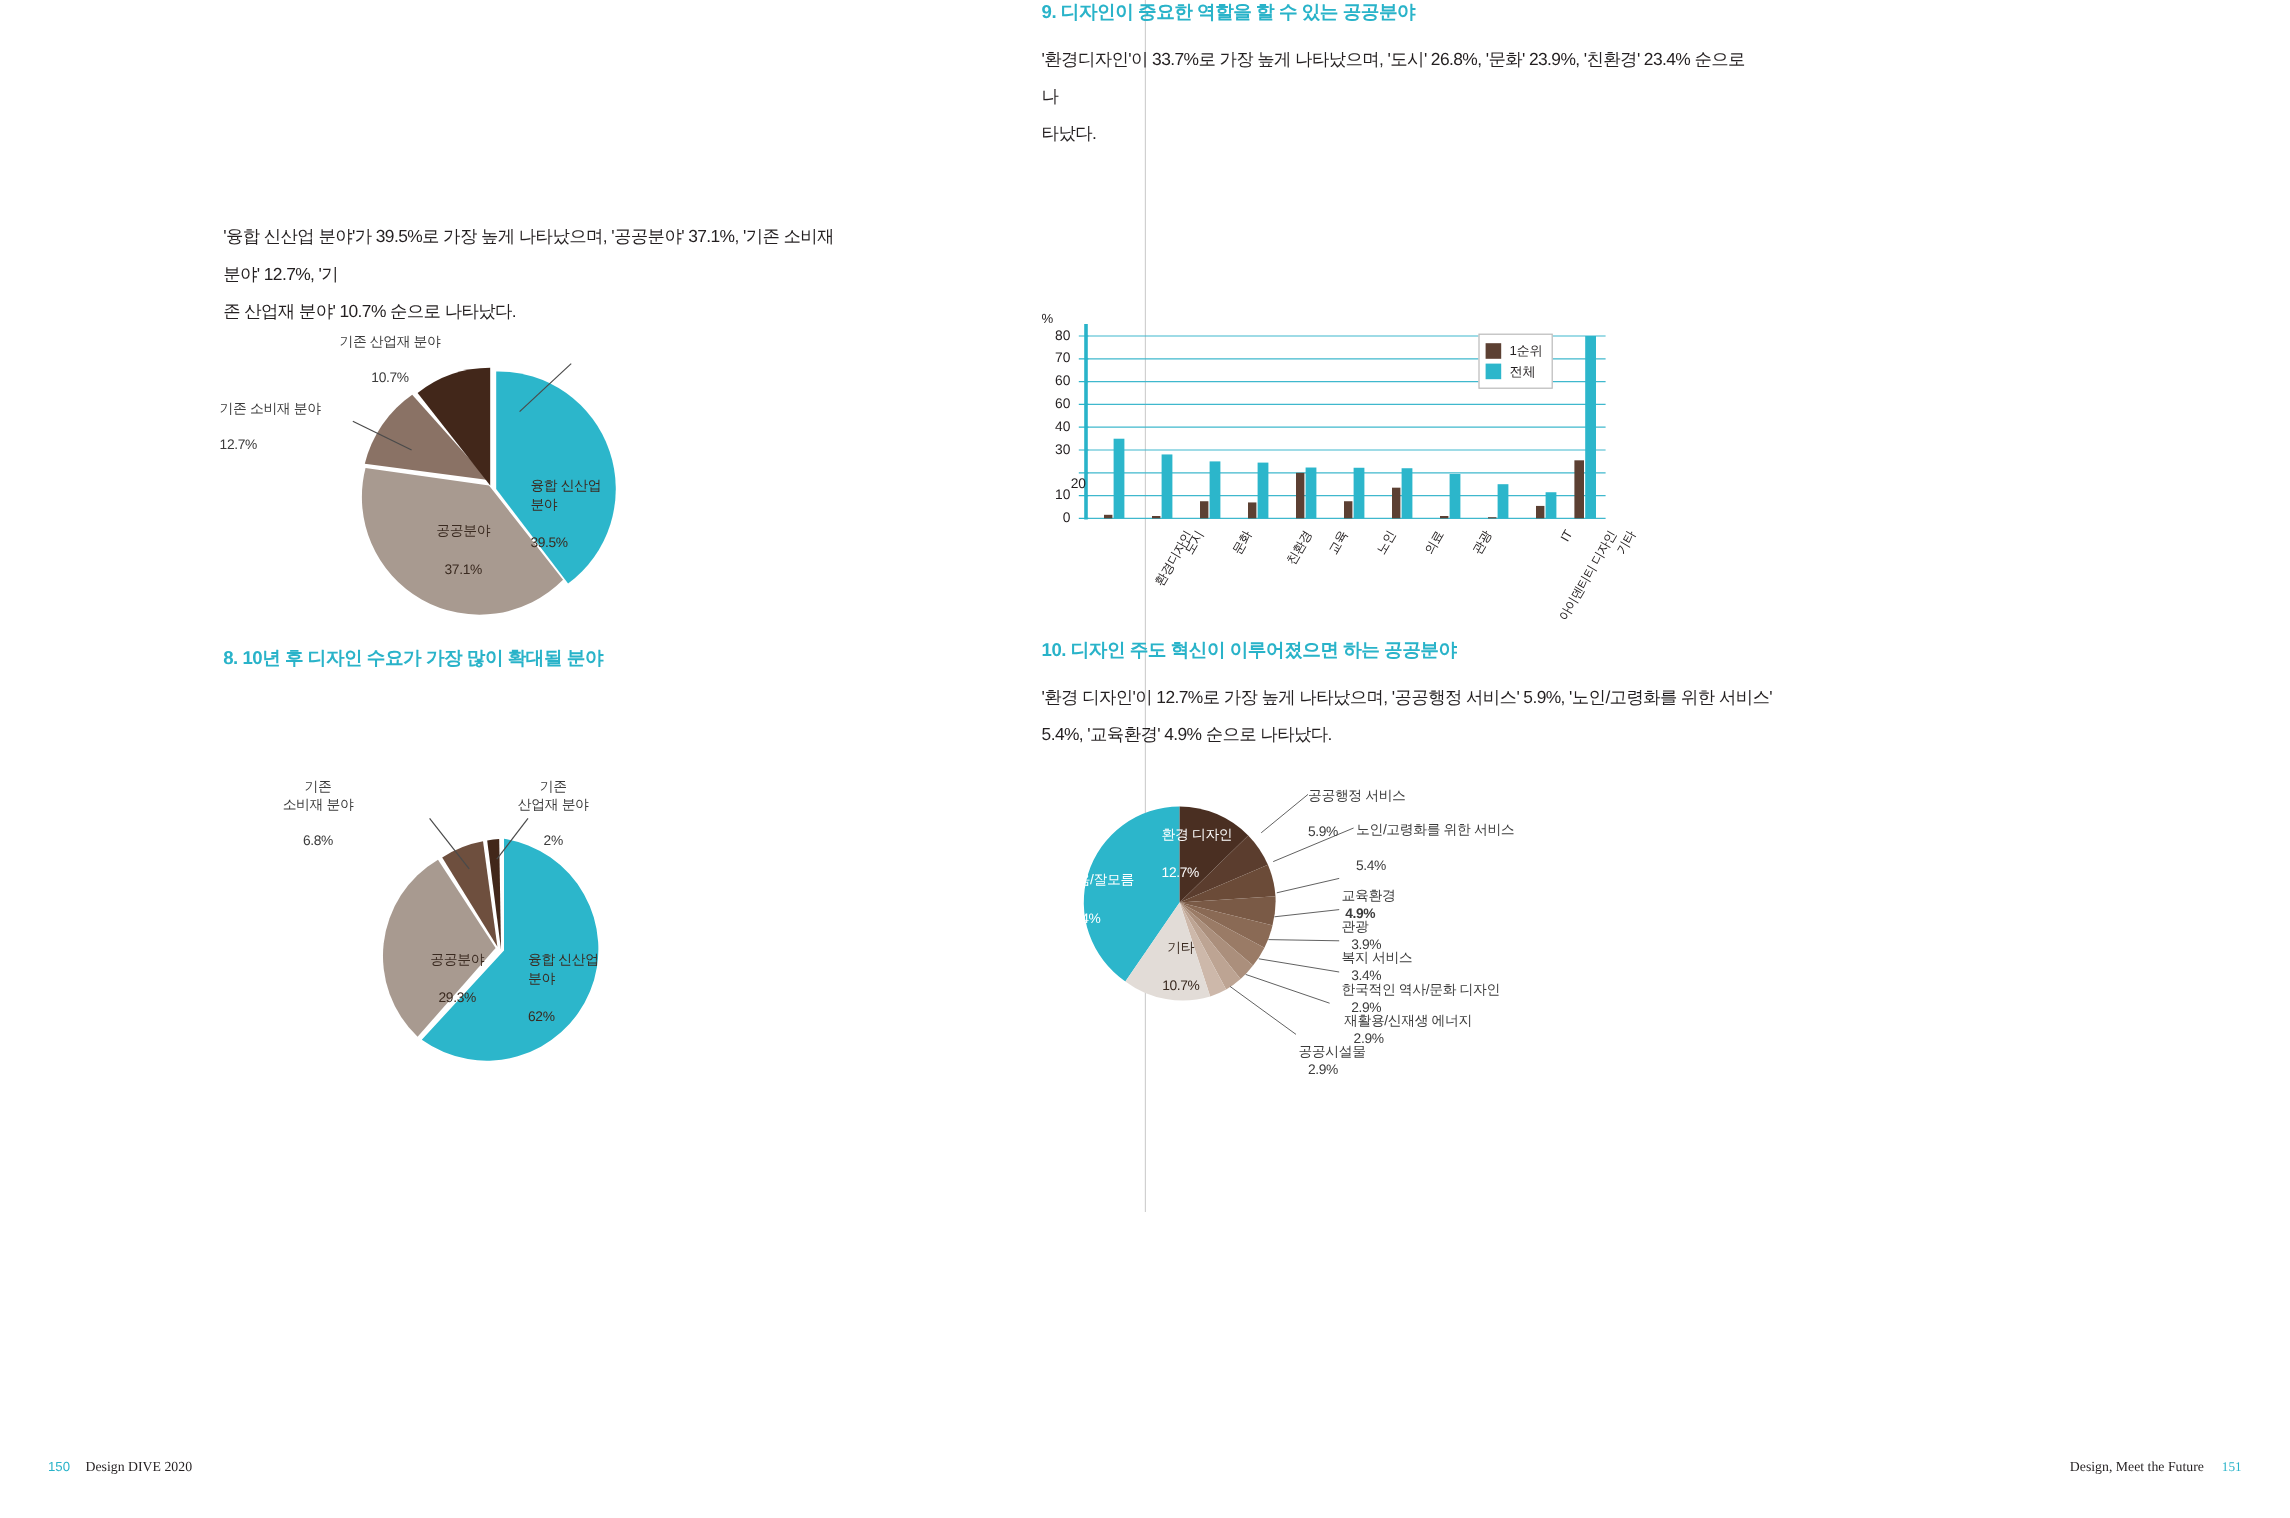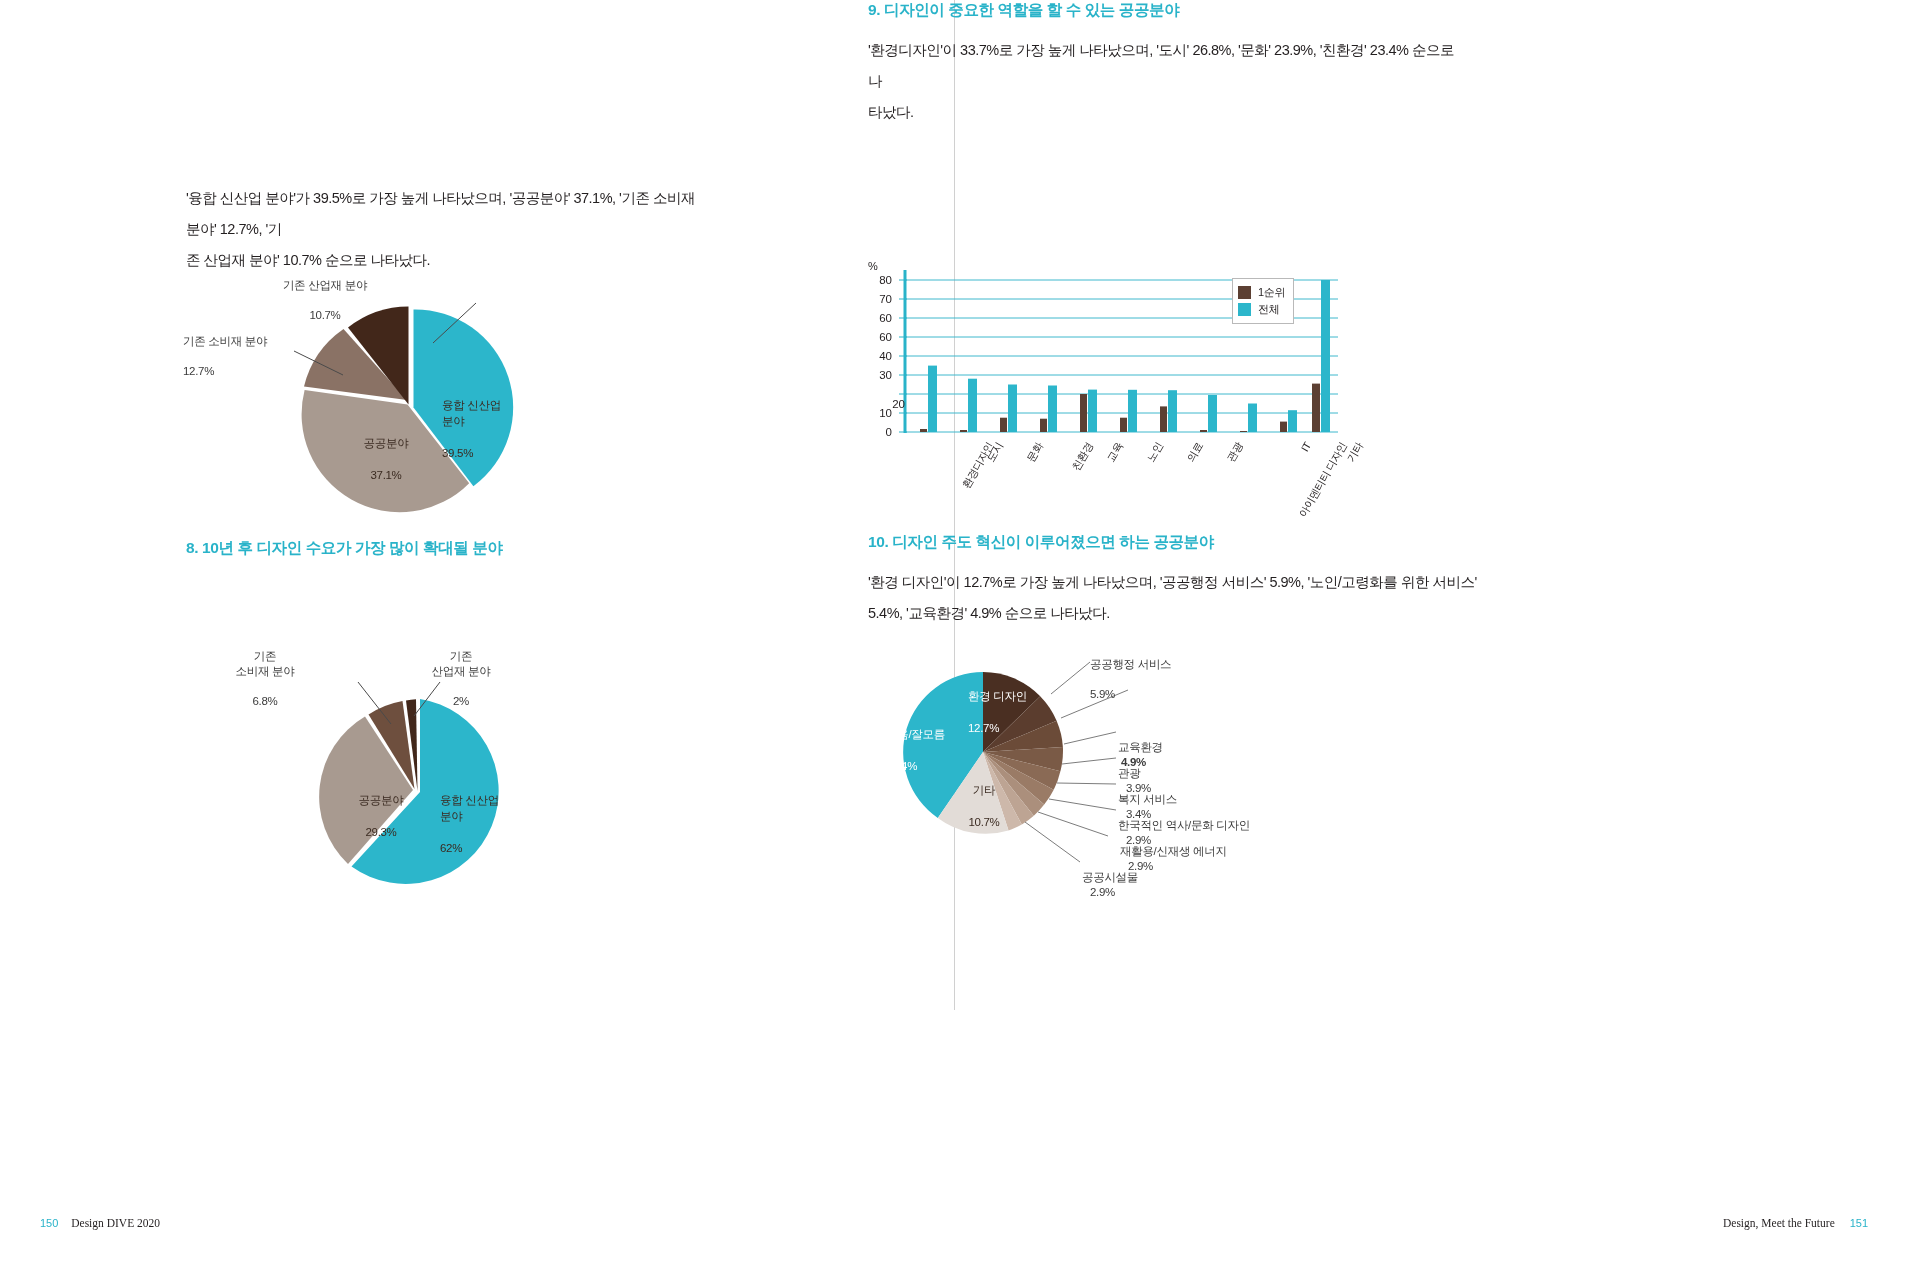--- a/index.html
+++ b/index.html
@@ -63,21 +63,21 @@
   .legend-swatch{width:13px;height:13px;margin-right:7px;display:inline-block;}
   .legend-text{font-size:11px;color:#231f20;letter-spacing:-0.3px;}
 
   
   .footer{position:absolute;bottom:36px;font-size:11.5px;color:#231f20;
     font-family:"Liberation Serif","DejaVu Serif",serif;}
   .footer-left{left:40px;}
   .footer-right{right:40px;}
   .folio{color:#29b3c9;font-family:"Liberation Sans",sans-serif;
     font-size:11px;margin-right:10px;}
-  .folio-r{color:#29b3c9;font-family:Liberation Sans, sans-serif;
+  .folio-r{color:#29b3c9;font-family:Liberation Serif, serif;
     font-size:11px;margin-left:12px;}
 </style>
 </head>
 <body>
 
 <div class="spread">
 
   <div class="gutter"></div>
 
   <div class="page page-left">
@@ -386,20 +386,24 @@
       <div class="pie-inlabel dark" style="left:86px;top:134px;width:60px;text-align:center;">
         <div>기타</div>
         <div>10.7%</div>
       </div>
 
       
       <div class="pie-label" style="left:222px;top:10px;">
         <div>공공행정 서비스</div>
         <div>5.9%</div>
       </div>
+      <div class="pie-label" style="left:262px;top:38px;">
+        <div>노인/고령화를 위한 서비스</div>
+        <div>5.4%</div>
+      </div>
       <div class="pie-label" style="left:250px;top:93px;">
         <span>교육환경</span>
         <span style="margin-left:3px;font-weight:bold;">4.9%</span>
       </div>
       <div class="pie-label" style="left:250px;top:119px;">
         <span>관광</span>
         <span style="margin-left:8px;">3.9%</span>
       </div>
       <div class="pie-label" style="left:250px;top:145px;">
         <span>복지 서비스</span>

